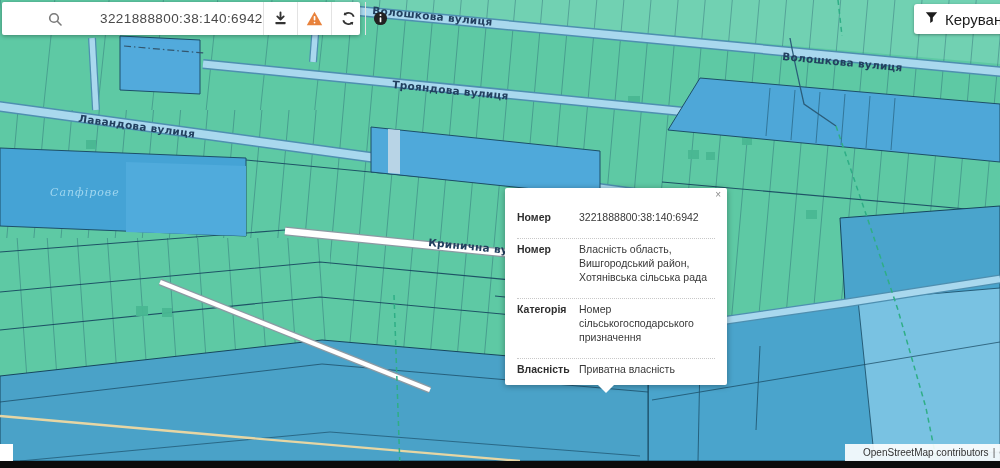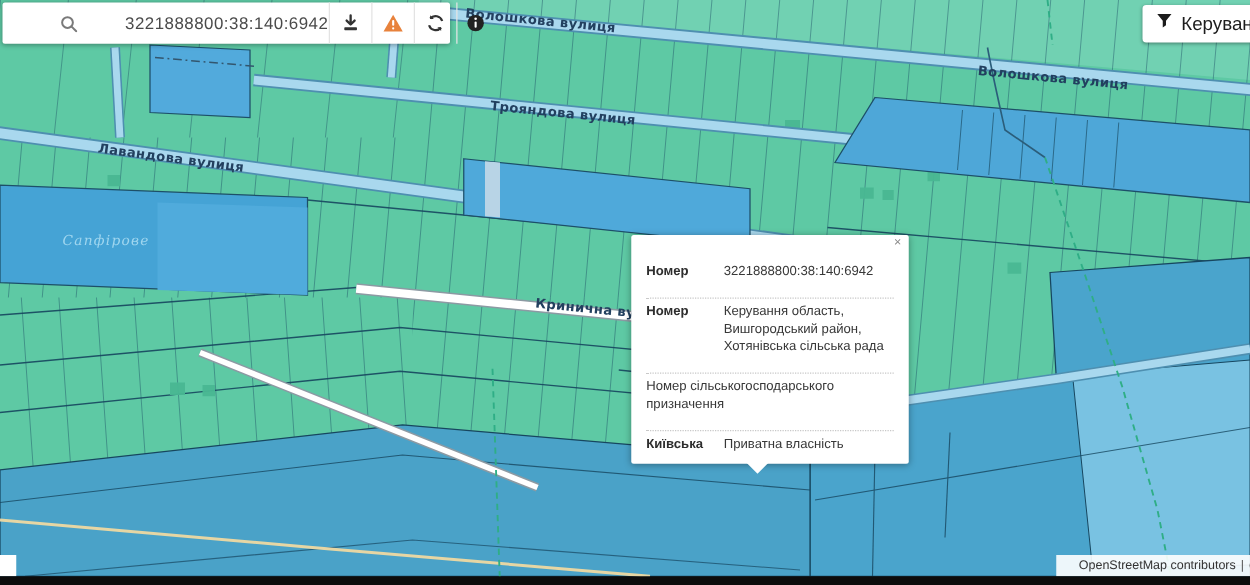--- a/index.html
+++ b/index.html
@@ -233,27 +233,28 @@
   </div>
 
   <div class="popup">
     <div class="popup-close">×</div>
     <div class="popup-row">
       <div class="popup-label">Номер</div>
       <div class="popup-value">3221888800:38:140:6942</div>
     </div>
     <div class="popup-row">
       <div class="popup-label">Номер</div>
-      <div class="popup-value">Керування область, Вишгородський район, Хотянівська сільська рада</div>
-    </div>
-    <div class="popup-row">
+      <div class="popup-value">Власність область, Вишгородський район, Хотянівська сільська рада</div>
+    </div>
+    <div class="popup-row">
+      <div class="popup-label">Категорія</div>
       <div class="popup-value">Номер сільськогосподарського призначення</div>
     </div>
     <div class="popup-row">
-      <div class="popup-label">Київська</div>
+      <div class="popup-label">Власність</div>
       <div class="popup-value">Приватна власність</div>
     </div>
     <div class="popup-tail"></div>
   </div>
 
   <div class="corner-sq"></div>
   <div class="attrib">
     <span class="osm">OpenStreetMap contributors</span>
     <span class="sep">|</span>
     <span class="brand">GitHub</span>

